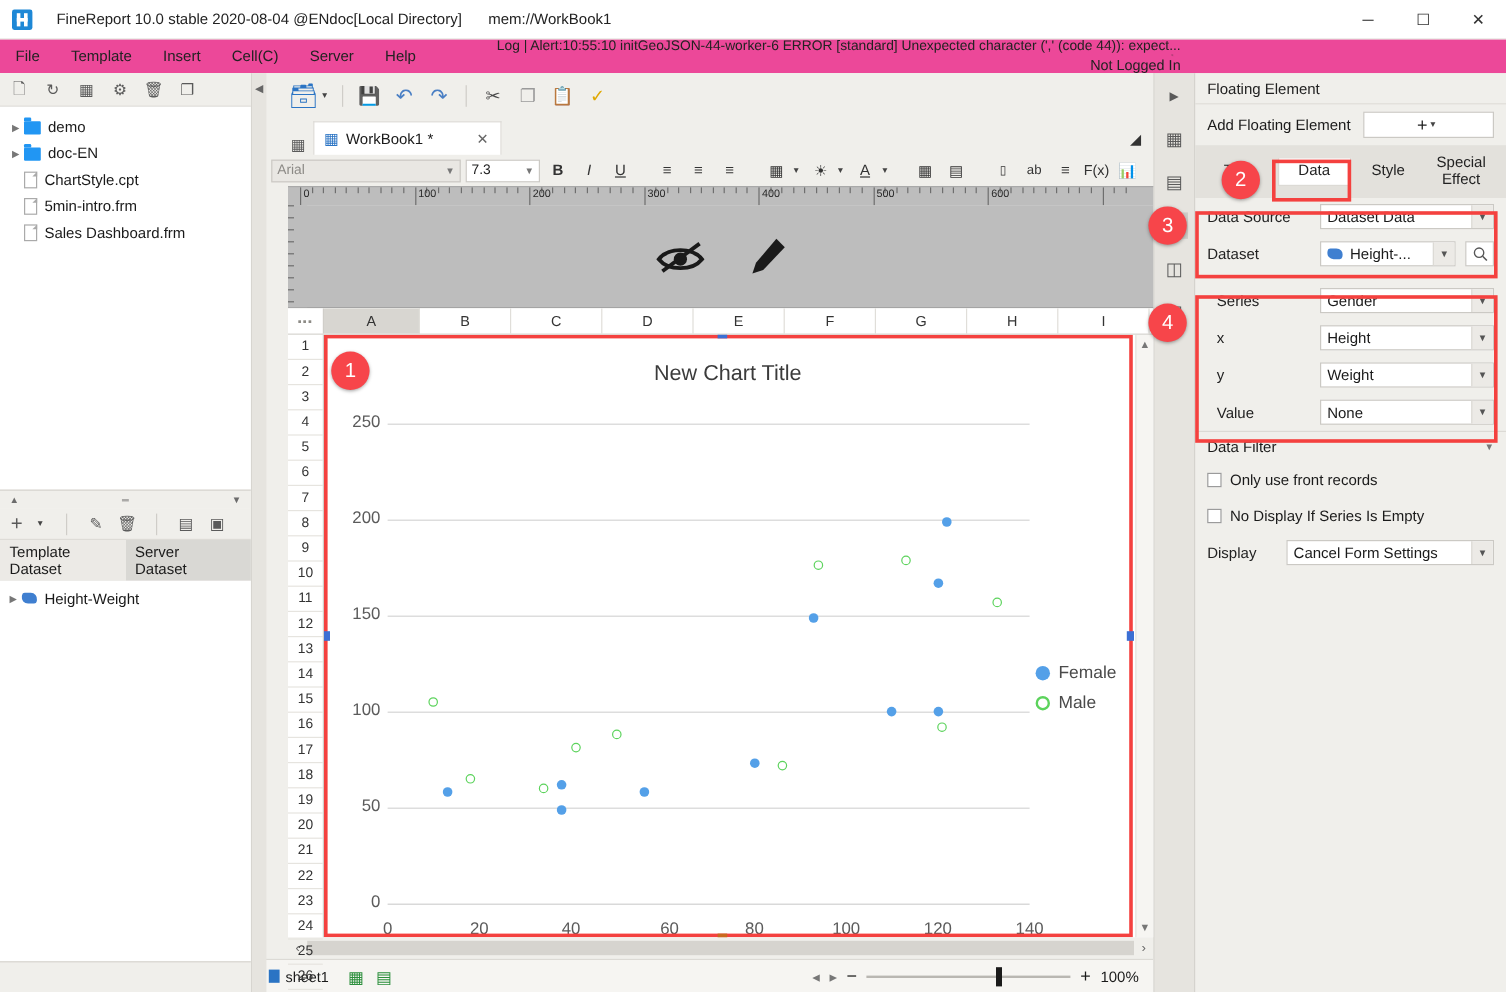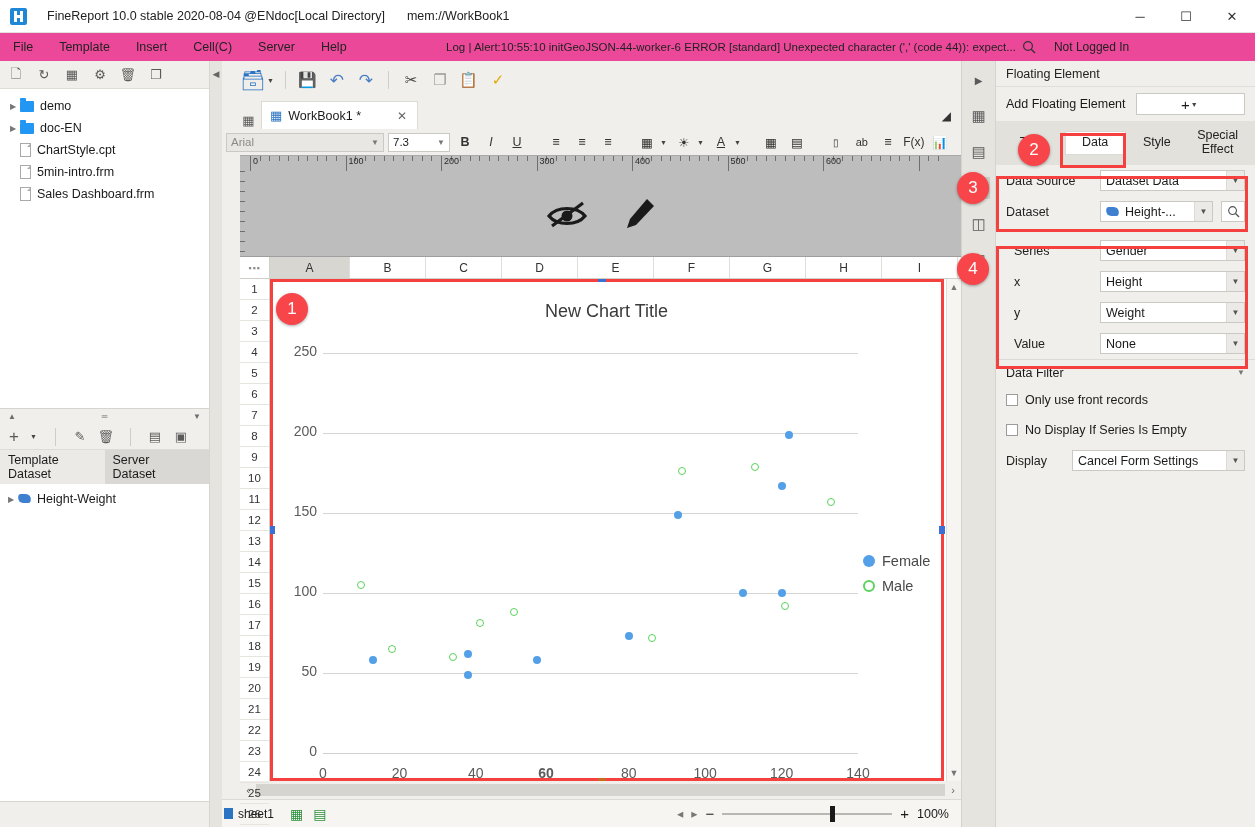--- a/index.html
+++ b/index.html
@@ -17,21 +17,21 @@
   .app-logo:after { content:""; position:absolute; left:4px; top:3px; width:3px; height:11px; background:#fff; box-shadow:6px 0 0 #fff; }
   .app-logo:before { content:""; position:absolute; left:4px; top:7px; width:9px; height:3px; background:#fff; z-index:1; }
   .title-text { font-size:12.5px; color:#222;margin-left:12px; }
   .title-mem { font-size:12.5px; color:#222; margin-left:22px; }
   .wincontrols { margin-left:auto; display:flex; height:33px; }
   .wc { width:46px; height:33px; display:flex; align-items:center; justify-content:center; font-size:13px; color:#333; }
 
   
   .menubar { height:28px; background:#ec4899; display:flex; align-items:center; position:relative; }
   .menu-item { padding:0 13px; height:28px; line-height:28px; font-size:12.5px; color:#222; }
-  .log-area { position:absolute; left:446px; top:0; height:28px; display:flex; align-items:center; font-size:11.5px; color:#222; }
+  .log-area { position:absolute; left:414px; top:0; height:28px; display:flex; align-items:flex-end; font-size:11.5px; color:#222;flex-direction:column; }
   .log-text { white-space:nowrap; }
   .search-glass { margin-left:6px; }
   .notlogged { margin-left:18px; font-size:12px; color:#222; }
 
   
   .body-wrap { position:absolute; top:61px; left:0; width:1255px; height:766px; display:flex; }
 
   
   .leftpanel { width:210px; background:#f6f5f2; display:flex; flex-direction:column; border-right:1px solid #d7d5d0; }
   .lp-toolbar { height:28px; background:#f0efeb; display:flex; align-items:center; padding-left:8px; gap:12px; border-bottom:1px solid #dedcd7; }
@@ -484,21 +484,21 @@
                 <div class="gline" style="left: 50px; top: 232px; width: 535px;"></div>
                 <div class="ylab" style="left: 4px; top: 222px; width: 40px;">150</div>
                 <div class="gline" style="left: 50px; top: 152px; width: 535px;"></div>
                 <div class="ylab" style="left: 4px; top: 142px; width: 40px;">200</div>
                 <div class="gline" style="left: 50px; top: 72px; width: 535px;"></div>
                 <div class="ylab" style="left: 4px; top: 62px; width: 40px;">250</div>
                 <div class="xaxis" style="left: 50px; top: 472px; width: 535px;"></div>
                 <div class="xlab" style="left: 25px; top: 484px; width: 50px;">0</div>
                 <div class="xlab" style="left: 101.429px; top: 484px; width: 50px;">20</div>
                 <div class="xlab" style="left: 177.857px; top: 484px; width: 50px;">40</div>
-                <div class="xlab" style="left: 248px; top: 484px; width: 50px; font-weight: bold;">60</div>
+                <div class="xlab" style="left: 260px; top: 484px; width: 50px;">60</div>
                 <div class="xlab" style="left: 330.714px; top: 484px; width: 50px;">80</div>
                 <div class="xlab" style="left: 407.143px; top: 484px; width: 50px;">100</div>
                 <div class="xlab" style="left: 483.571px; top: 484px; width: 50px;">120</div>
                 <div class="xlab" style="left: 560px; top: 484px; width: 50px;">140</div>
                 <div class="pt f" style="width: 8px; height: 8px; left: 95.6786px; top: 375.2px;"></div>
                 <div class="pt f" style="width: 8px; height: 8px; left: 191.214px; top: 368.8px;"></div>
                 <div class="pt f" style="width: 8px; height: 8px; left: 191.214px; top: 389.6px;"></div>
                 <div class="pt f" style="width: 8px; height: 8px; left: 260px; top: 375.2px;"></div>
                 <div class="pt f" style="width: 8px; height: 8px; left: 351.714px; top: 351.2px;"></div>
                 <div class="pt f" style="width: 8px; height: 8px; left: 401.393px; top: 229.6px;"></div>

